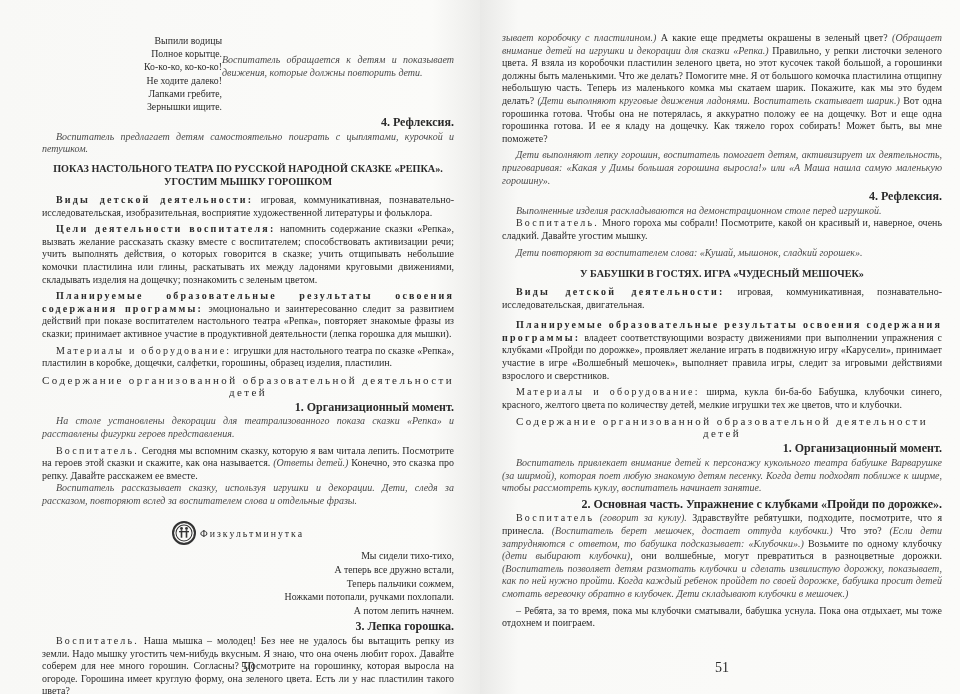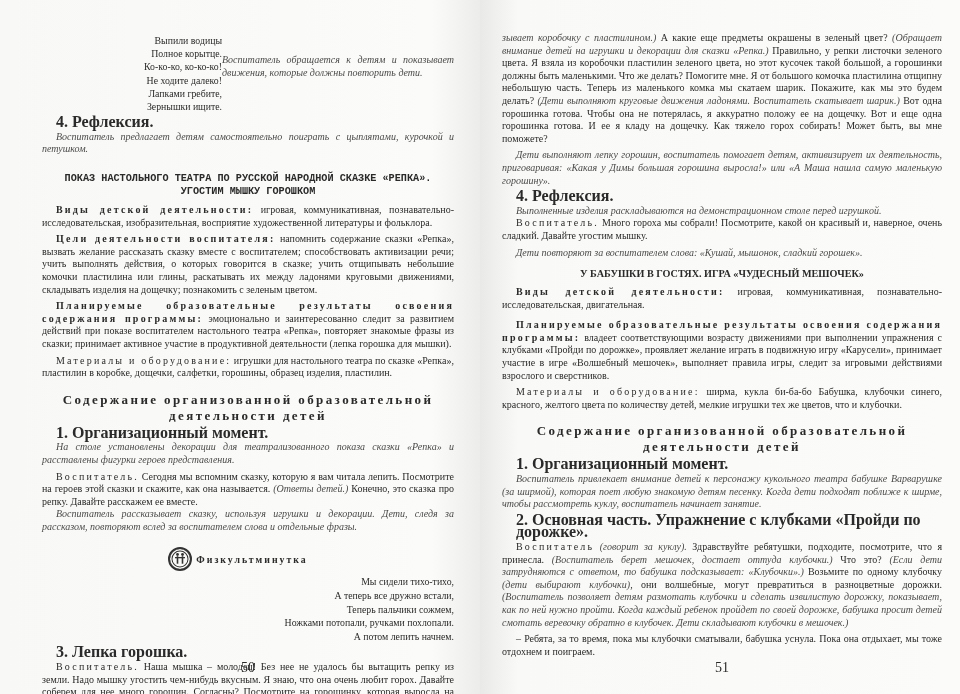--- a/index.html
+++ b/index.html
@@ -17,35 +17,35 @@
   .page.left { padding: 12px 26px 0 42px; background: linear-gradient(to right, #f8f8f6 0%, #fbfbf9 90%, #ececea 100%); }
   .page.right { padding: 8px 18px 0 22px; background: linear-gradient(to right, #e9e9e7 0%, #f9f9f7 8%, #fbfbf9 100%); }
   p { margin: 0; font-size: 10px; line-height: 12.6px; text-align: justify; }
   .ind { text-indent: 14px; }
   .it { font-style: italic; color: #4a4a4a; }
   .sp { letter-spacing: 2.2px; font-weight: bold; }
   .spn { letter-spacing: 2.2px; }
   .head {
     font-weight: bold; text-align: center; font-size: 10.2px; line-height: 13px; margin: 12px 0 6px;
   }
-  .subhead { font-weight: bold; font-size: 16px; margin: 3px 0 2px 14px; text-align: left; font-family: Liberation Serif, serif; }
-  .section-spaced { font-weight: bold; font-size: 13px; letter-spacing: 2.4px; text-align: center; margin: 12px 0 3px; }
+  .subhead { font-weight: bold; font-size: 12px; margin: 3px 0 2px 14px; text-align: right; font-family: Liberation Serif, serif; }
+  .section-spaced { font-weight: normal; font-size: 11px; letter-spacing: 2.4px; text-align: center; margin: 4px 0 3px; }
   .gap { height: 4px; }
   .poem-top { display: flex; margin-top: 22px; }
   .poem-top .lines { width: 170px; padding-left: 10px; }
   .poem-top .lines p { text-align: right; line-height: 13.2px; font-size: 9.8px; }
   .poem-top .note { flex: 1; padding-top: 20px; }
   .fizk { display: flex; align-items: center; justify-content: center; margin: 14px 0 4px; margin-left: -20px; }
   .fizk-icon {
     width: 20px; height: 20px; border: 2px solid #333; border-radius: 50%;
     display: flex; align-items: center; justify-content: center; margin-right: 4px;
     box-shadow: inset 0 0 0 1.5px #fafaf8, inset 0 0 0 2.5px #333;
   }
   .fizk-icon svg { width: 14px; height: 14px; }
-  .fizk-label { font-weight: bold; font-size: 9.8px; letter-spacing: 2px; }
+  .fizk-label { font-weight: normal; font-size: 9.8px; letter-spacing: 2px; }
   .poem-mid { margin-left: 134px; }
   .poem-mid p { text-align: right; line-height: 13.6px; font-size: 9.8px; }
   .pagenum { position: absolute; bottom: 18px; left: 0; right: 0; text-align: center; font-size: 14px; }
   .page.left .pagenum { padding-left: 16px; }
   .page.right .pagenum { padding-left: 4px; }
 </style>
 </head>
 <body>
 
 <div class="spread">
@@ -62,21 +62,21 @@
         <p>Зернышки ищите.</p>
       </div>
       <div class="note">
         <p class="it">Воспитатель обращается к детям и показывает движения, которые должны повторить дети.</p>
       </div>
     </div>
 
     <p class="subhead">4. Рефлексия.</p>
     <p class="it ind">Воспитатель предлагает детям самостоятельно поиграть с цыплятами, курочкой и петушком.</p>
 
-    <div class="head" style="margin-top:16px;font-family:Liberation Mono, monospace;">ПОКАЗ НАСТОЛЬНОГО ТЕАТРА ПО РУССКОЙ НАРОДНОЙ СКАЗКЕ «РЕПКА». УГОСТИМ МЫШКУ ГОРОШКОМ</div>
+    <div class="head" style="margin-top:6px;">ПОКАЗ НАСТОЛЬНОГО ТЕАТРА ПО РУССКОЙ НАРОДНОЙ СКАЗКЕ «РЕПКА». УГОСТИМ МЫШКУ ГОРОШКОМ</div>
 
     <p class="ind"><span class="sp">Виды детской деятельности:</span><span> игровая, коммуникативная, познавательно-исследовательская, изобразительная, восприятие художественной литературы и фольклора.</span></p>
     <div class="gap"></div>
     <p class="ind"><span class="sp">Цели деятельности воспитателя:</span><span> напомнить содержание сказки «Репка», вызвать желание рассказать сказку вместе с воспитателем; способствовать активизации речи; учить выполнять действия, о которых говорится в сказке; учить отщипывать небольшие комочки пластилина или глины, раскатывать их между ладонями круговыми движениями, складывать изделия на дощечку; познакомить с зеленым цветом.</span></p>
     <div class="gap"></div>
     <p class="ind"><span class="sp">Планируемые образовательные результаты освоения содержания программы:</span><span> эмоционально и заинтересованно следит за развитием действий при показе воспитателем настольного театра «Репка», повторяет знакомые фразы из сказки; принимает активное участие в продуктивной деятельности (лепка горошка для мышки).</span></p>
     <div class="gap"></div>
     <p class="ind"><span class="spn">Материалы и оборудование:</span><span> игрушки для настольного театра по сказке «Репка», пластилин в коробке, дощечки, салфетки, горошины, образец изделия, пластилин.</span></p>
 
     <div class="section-spaced">Содержание организованной образовательной деятельности детей</div>

